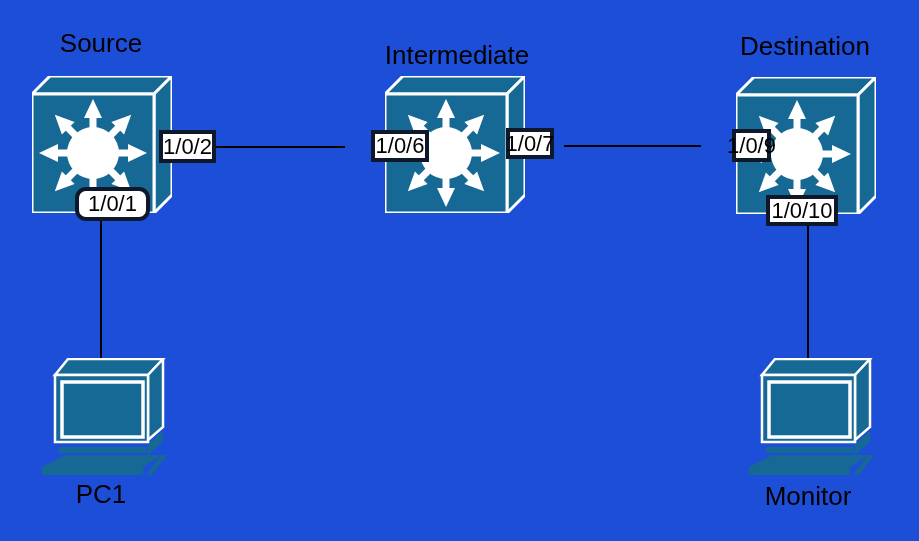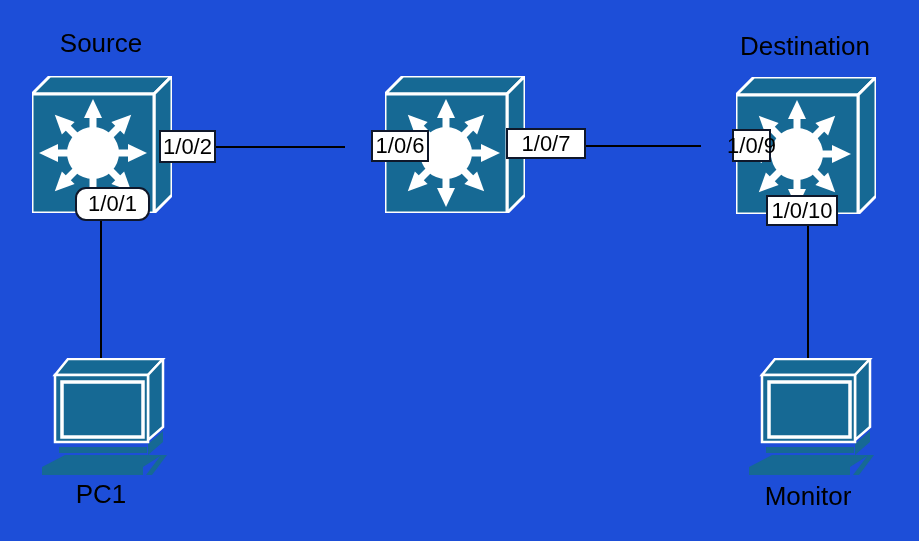--- a/index.html
+++ b/index.html
@@ -8,61 +8,62 @@
     font-family:"Liberation Sans", sans-serif; overflow:hidden;
   }
   .node-label {
     position:absolute; transform:translateX(-50%);
     font-size:26px; color:#000; white-space:nowrap; line-height:1;
   }
   .edge { position:absolute; background:#000; }
   .device { position:absolute; }
   .port-box {
     position:absolute; box-sizing:border-box;
-    background:#ffffff; border:2px solid #0f172a;
+    background:#ffffff; border:4px solid #0f172a;
     display:flex; align-items:center; justify-content:center;
     font-size:22px; color:#000; white-space:nowrap;
   }
   
   .lbl-source      { left:101px; top:30px; }
   .lbl-intermediate{ left:457px; top:42px; }
   .lbl-destination { left:805px; top:33px; }
   .lbl-pc1         { left:101px; top:481px; }
   .lbl-monitor     { left:808px; top:483px; }
   
   .sw-source       { left:32px;  top:76px;  width:140px; height:137px; }
   .sw-intermediate { left:385px; top:76px;  width:140px; height:137px; }
   .sw-destination  { left:736px; top:77px;  width:140px; height:137px; }
   .pc-pc1          { left:38px;  top:358px; width:130px; height:118px; }
   .pc-monitor      { left:745px; top:358px; width:130px; height:118px; }
   
   .port-1-0-2  { left:159px; top:130px; width:57px; height:33px; }
   .port-1-0-1  { left:75px;  top:187px; width:75px; height:34px;border-radius:11px; }
   .port-1-0-6  { left:345px; top:130px; width:58px; height:32px;margin-left:26px; }
-  .port-1-0-7  { left:506px; top:128px; width:80px; height:31px; }
+  .port-1-0-7  { left:506px; top:128px; width:48px; height:31px; }
   .port-1-0-9  { left:701px; top:129px; width:39px; height:33px;margin-left:31px; }
   .port-1-0-10 { left:766px; top:195px; width:72px; height:31px;text-align:right; }
   
   .edge-a { left:216px; top:146px; width:129px; height:2px; }
   .edge-b { left:564px; top:145px; width:137px; height:2px; }
   .edge-c { left:100px; top:221px; width:2px;  height:141px; }
   .edge-d { left:807px; top:226px; width:2px;  height:136px; }
   svg { display:block; width:100%; height:100%; }
 </style>
 </head>
 <body>
 
 <div class="canvas">
 
   <div class="edge edge-a"></div>
   <div class="edge edge-b"></div>
   <div class="edge edge-c"></div>
   <div class="edge edge-d"></div>
 
   <div class="node-label lbl-source">Source</div>
+  <div class="node-label lbl-intermediate">Intermediate</div>
   <div class="node-label lbl-destination">Destination</div>
   <div class="node-label lbl-pc1">PC1</div>
   <div class="node-label lbl-monitor">Monitor</div>
 
   <div class="device sw-source">
     <svg viewBox="0 0 140 137">
       <polygon points="0,18 18,0 140,0 122,18" fill="#166994" stroke="#fff" stroke-width="3"></polygon>
       <polygon points="122,18 140,0 140,119 122,137" fill="#166994" stroke="#fff" stroke-width="3"></polygon>
       <rect x="0" y="18" width="122" height="119" fill="#166994" stroke="#fff" stroke-width="3"></rect>
       <g fill="#fff">

